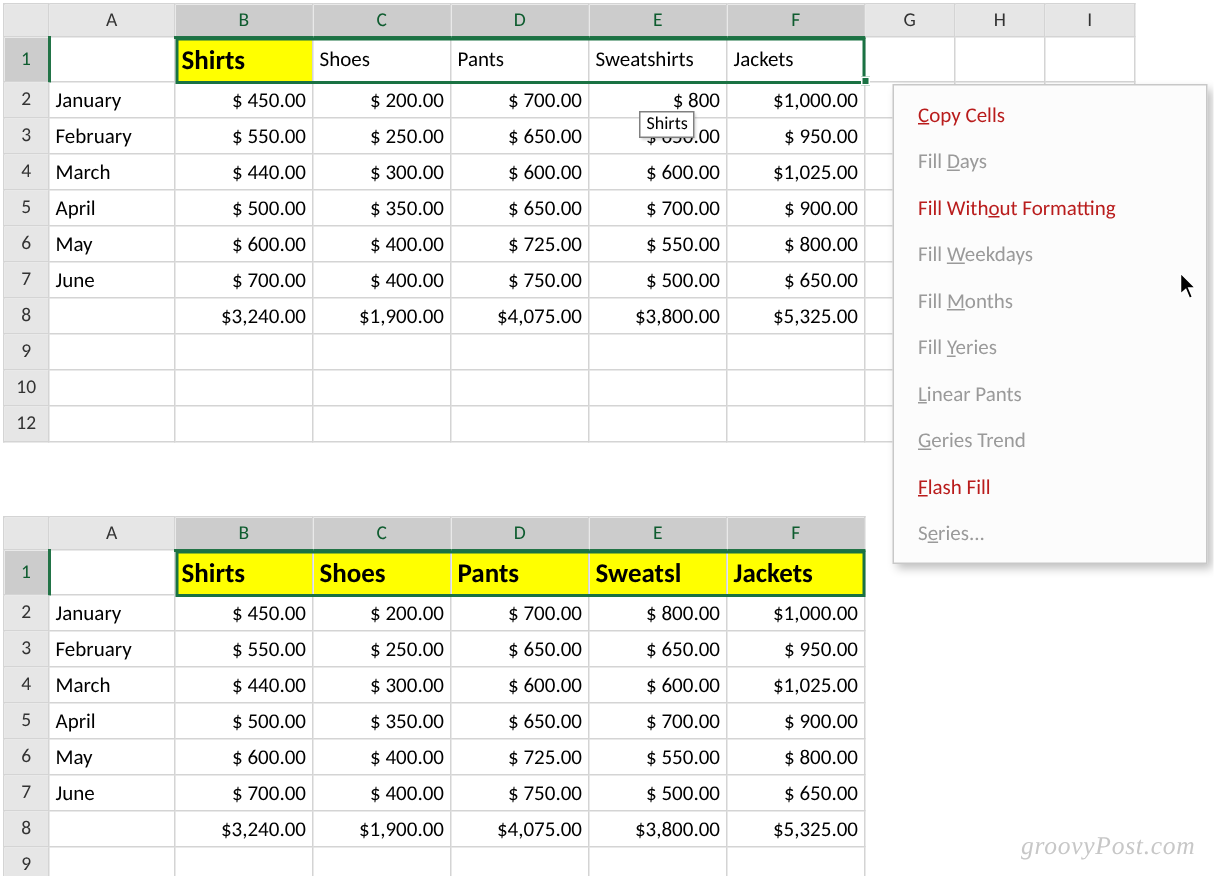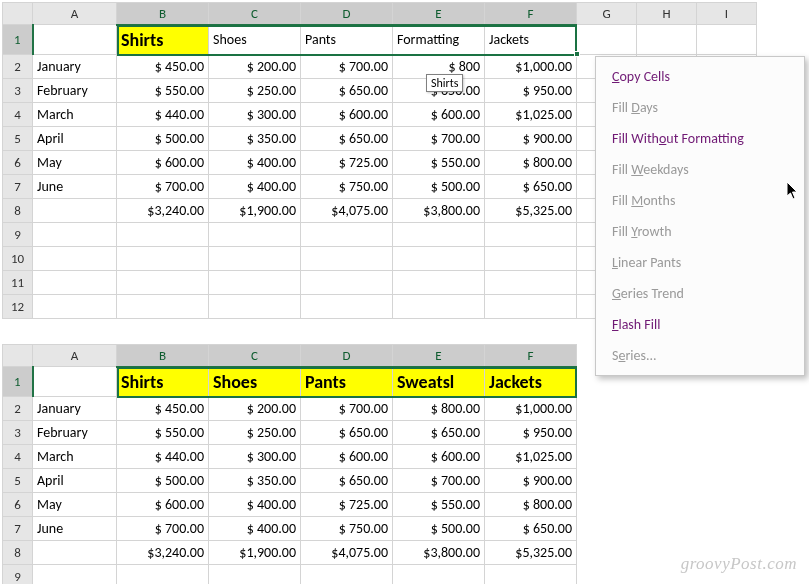--- a/index.html
+++ b/index.html
@@ -80,21 +80,21 @@
     top: 56px; left: 595px;
     width: 210px;
     background: #fcfcfc;
     border: 1px solid #c8c8c8;
     box-shadow: 3px 3px 6px rgba(0,0,0,0.25);
     padding: 4px 0;
     font-size: 14px;
   }
   .menu-item {
     padding: 7px 16px;
-    color: #701a75;
+    color: #b91c1c;
     cursor: default;
   }
   .menu-item.disabled { color: #9a9a9a; }
   .menu-item.hover { background: #dcdcdc; }
   .underline { text-decoration: underline; }
 
   .cursor {
     position: absolute;
     top: 182px; left: 786px;
     width: 14px; height: 18px;
@@ -140,21 +140,21 @@
     <th class="colhdr">G</th>
     <th class="colhdr">H</th>
     <th class="colhdr">I</th>
   </tr>
   <tr>
     <th class="rowhdr sel">1</th>
     <td></td>
     <td class="hi-yellow" style="height:30px">Shirts</td>
     <td>Shoes</td>
     <td>Pants</td>
-    <td>Formatting</td>
+    <td>Sweatshirts</td>
     <td>Jackets</td>
     <td></td>
           <td></td>
           <td></td>
   </tr>
   <tr>
           <th class="rowhdr">2</th>
     <td class="month">January</td>
     <td class="num">$   450.00</td>
     <td class="num">$   200.00</td>
@@ -244,32 +244,20 @@
           <td></td>
           <td></td>
           <td></td>
           <td></td>
           <td></td>
           <td></td>
           <td></td>
         </tr>
   <tr>
           <th class="rowhdr">10</th>
-          <td></td>
-          <td></td>
-          <td></td>
-          <td></td>
-          <td></td>
-          <td></td>
-          <td></td>
-          <td></td>
-          <td></td>
-        </tr>
-  <tr>
-          <th class="rowhdr">11</th>
           <td></td>
           <td></td>
           <td></td>
           <td></td>
           <td></td>
           <td></td>
           <td></td>
           <td></td>
           <td></td>
         </tr>
@@ -400,21 +388,21 @@
 </div>
 
 <div class="sel-range" style="top:367px;left:117px;width:460px;height:31px"></div>
 
 <div class="menu">
   <div class="menu-item"><span></span><span class="underline">C</span><span>opy Cells</span></div>
   <div class="menu-item disabled"><span>Fill </span><span class="underline">D</span><span>ays</span></div>
   <div class="menu-item"><span>Fill With</span><span class="underline">o</span><span>ut Formatting</span></div>
   <div class="menu-item disabled"><span>Fill </span><span class="underline">W</span><span>eekdays</span></div>
   <div class="menu-item disabled"><span>Fill </span><span class="underline">M</span><span>onths</span></div>
-  <div class="menu-item disabled"><span>Fill </span><span class="underline">Y</span><span>rowth</span></div>
+  <div class="menu-item disabled"><span>Fill </span><span class="underline">Y</span><span>eries</span></div>
   <div class="menu-item disabled"><span></span><span class="underline">L</span><span>inear Pants</span></div>
   <div class="menu-item disabled"><span></span><span class="underline">G</span><span>eries Trend</span></div>
   <div class="menu-item"><span></span><span class="underline">F</span><span>lash Fill</span></div>
   <div class="menu-item disabled"><span>S</span><span class="underline">e</span><span>ries...</span></div>
 </div>
 
 <svg class="cursor" viewBox="0 0 12 18">
     <path d="M0 0 L0 14 L3.5 11 L6 17 L8 16 L5.5 10 L10 10 Z" fill="#000" stroke="#fff" stroke-width="1"></path>
   </svg>
 

